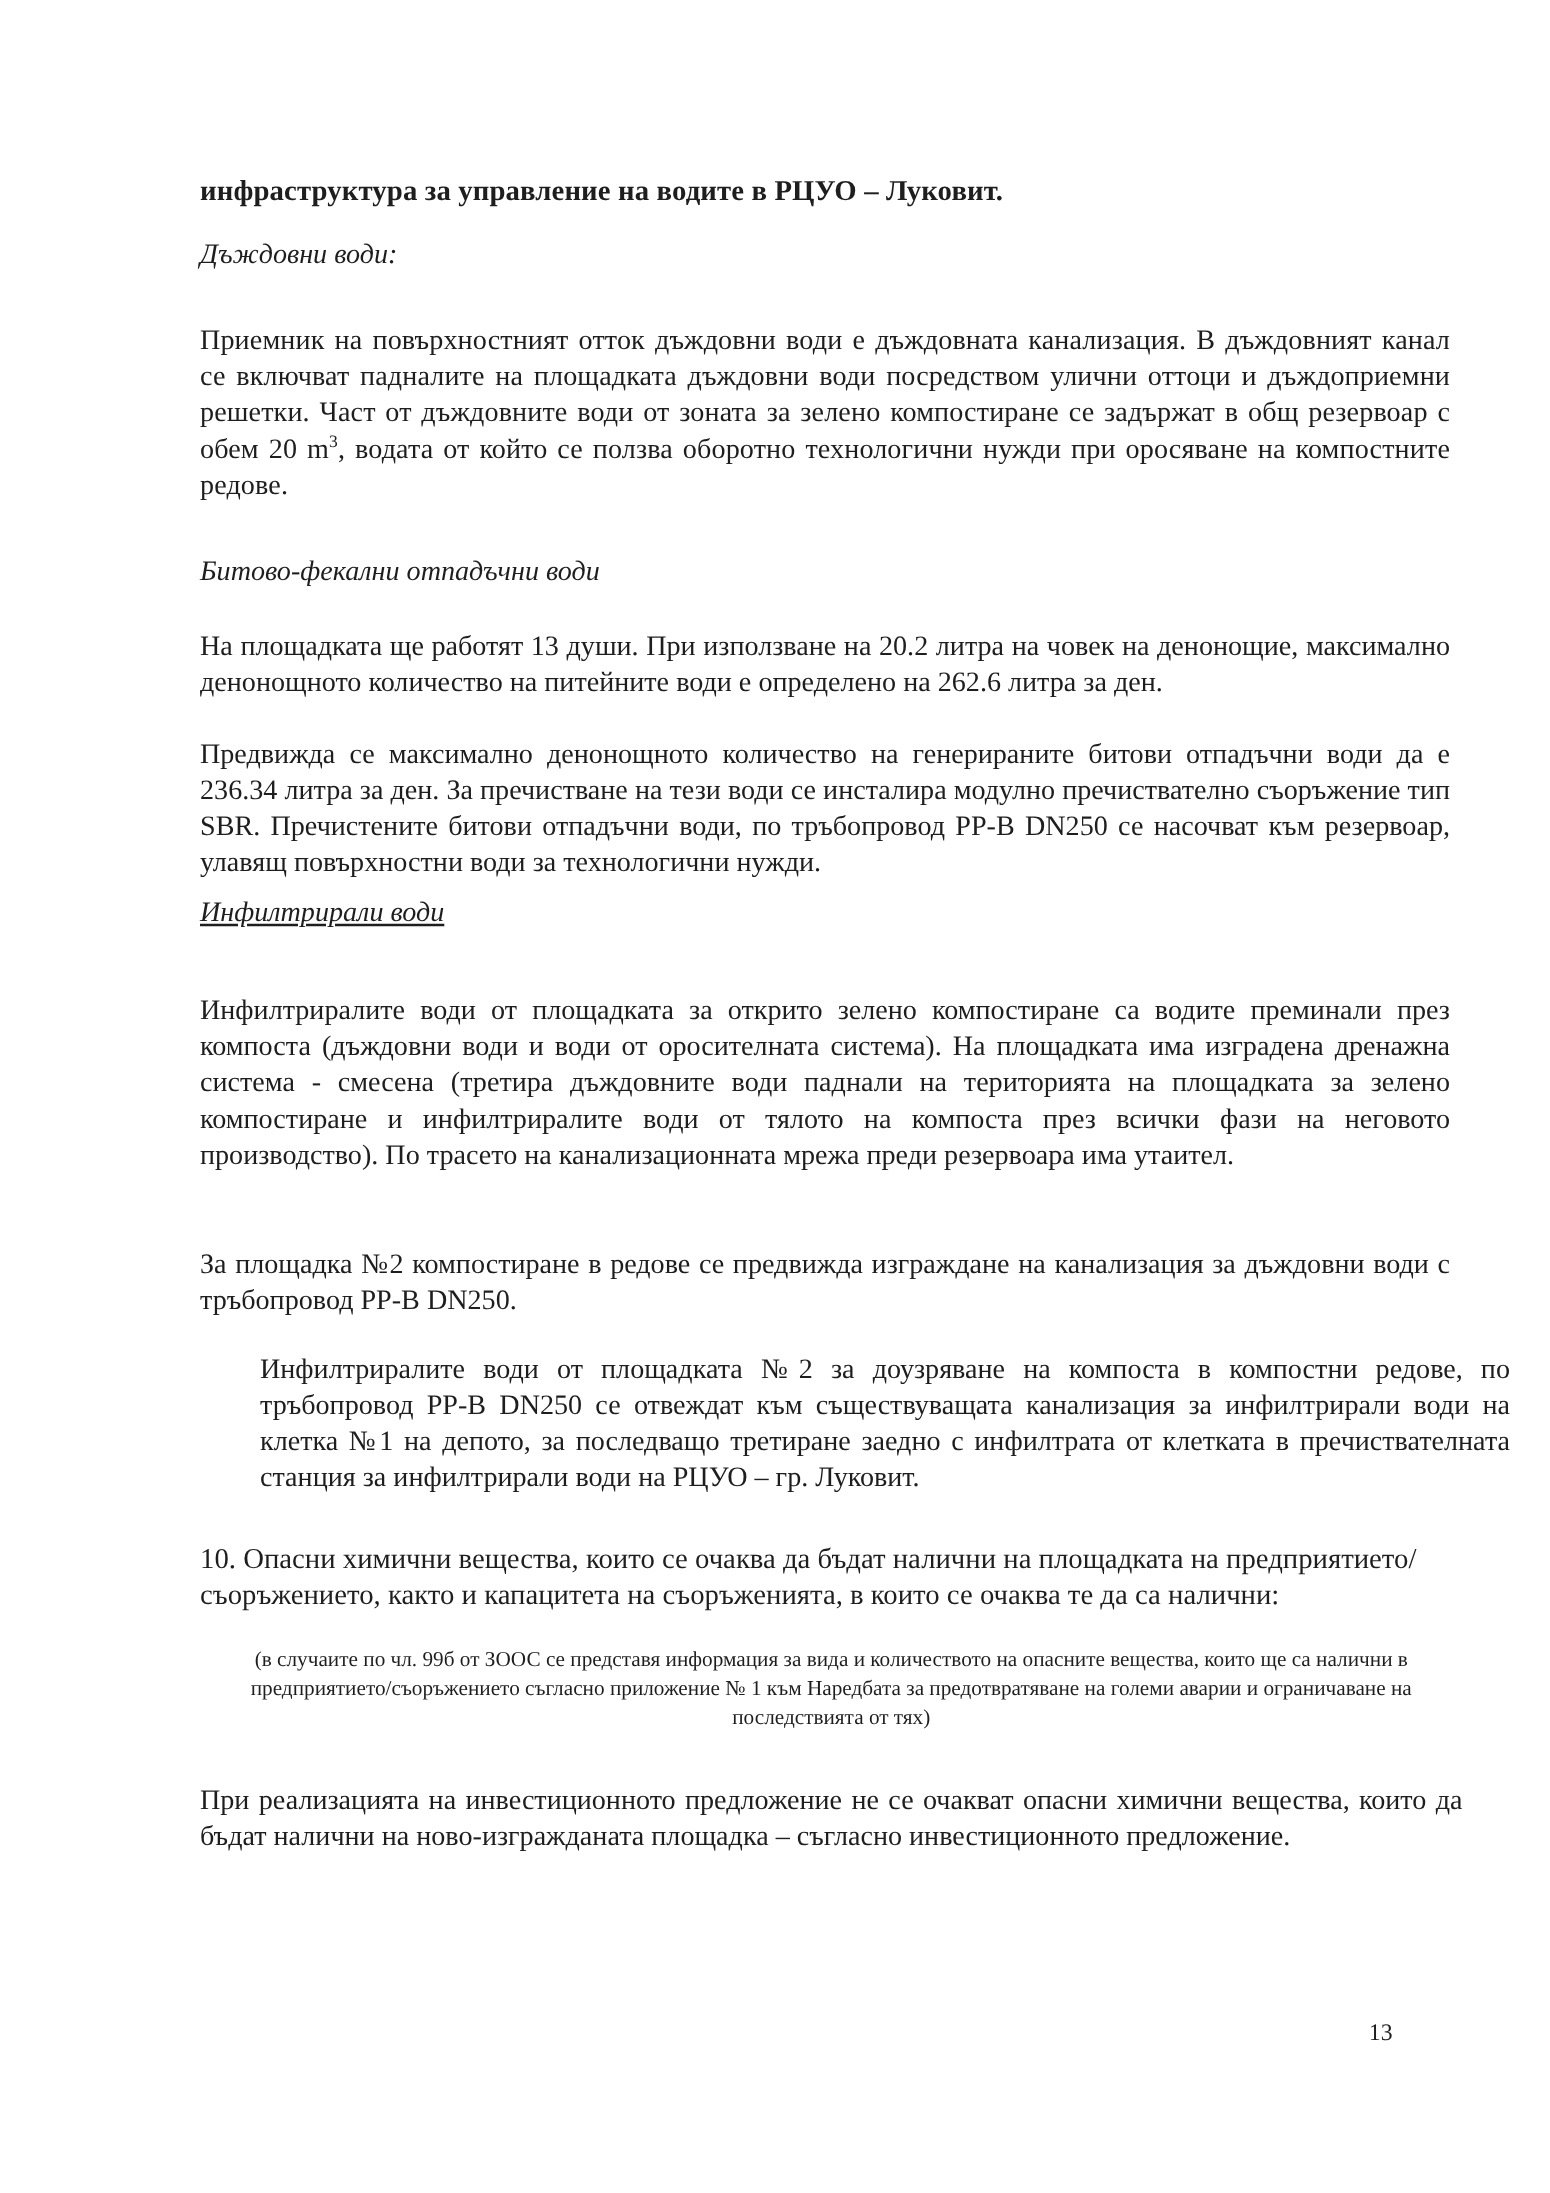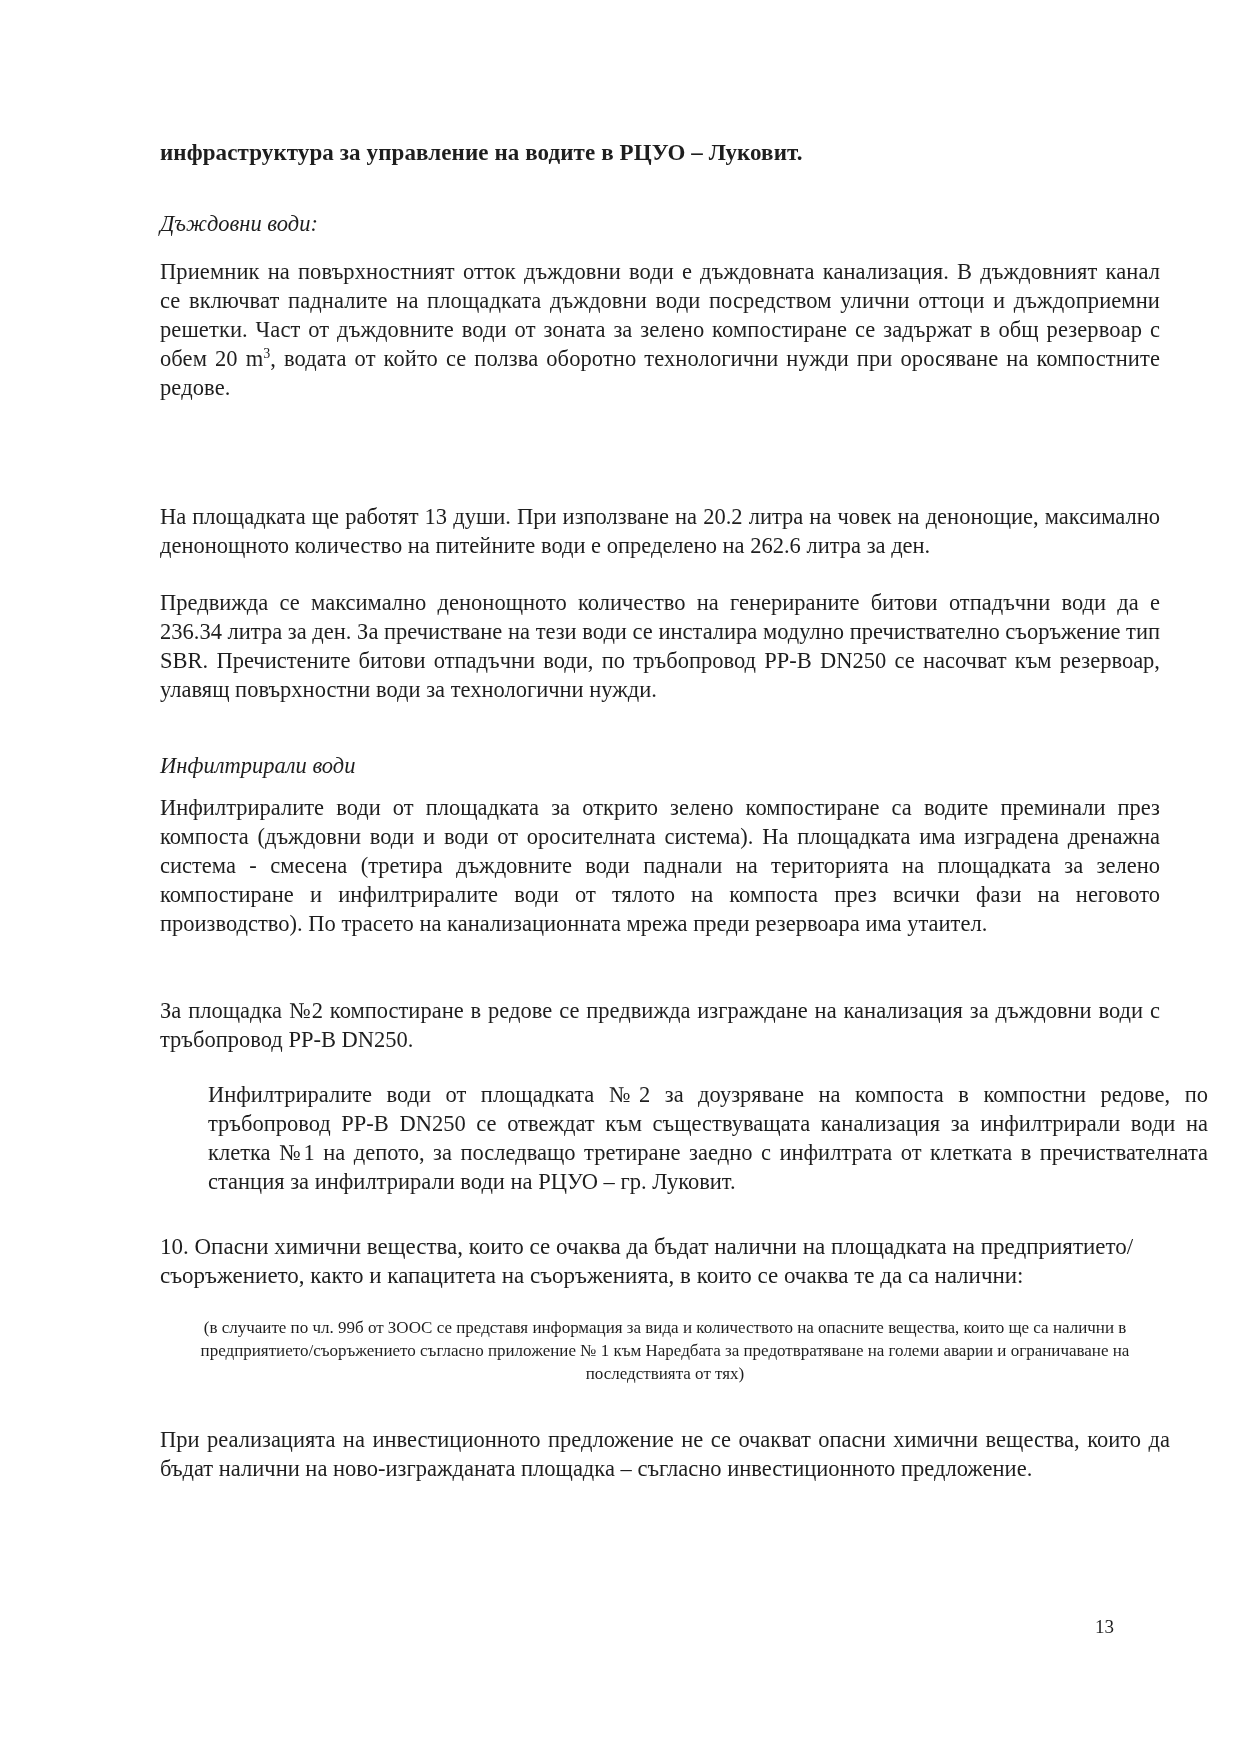--- a/index.html
+++ b/index.html
@@ -2,43 +2,44 @@
 <html><head>
   <meta charset="utf-8">
   <style>
     html, body { margin: 0; padding: 0; background: #ffffff; }
     body { width: 1240px; height: 1754px; position: relative; overflow: hidden;
            font-family: "Liberation Serif", "DejaVu Serif", serif; color: #1e1e1e; }
     .page { position: absolute; left: 0; top: 0; width: 1240px; height: 1754px; padding-left: 20px; }
     .blk { position: absolute; left: 160px; width: 1000px; font-size: 22.5px; line-height: 29px; }
     .just { text-align: justify; text-align-last: left; }
     .heading { font-weight: bold; font-size: 23px; letter-spacing: 0.1px; }
-    .subhead { font-style: italic; margin-top: 21px; }
+    .subhead { font-style: italic; }
     .note { font-size: 17px; line-height: 23px; text-align: center; left: 170px; width: 990px; }
     .sec10 { font-weight: normal; font-size: 23px; line-height: 29px; }
     .pagenum { position: absolute; left: 1095px; top: 1616px; font-size: 19px; }
     sup { font-size: 14px; line-height: 0; }
   </style>
 </head>
 <body>
 
 <div class="page">
 
   <div class="blk heading" style="top:138px;">инфраструктура за управление на водите в РЦУО – Луковит.</div>
 
   <div class="blk subhead" style="top:188px;">Дъждовни води:</div>
 
   <div class="blk just" style="top:257px; letter-spacing:0.1px;"><span>Приемник на повърхностният отток дъждовни води е дъждовната канализация. В дъждовният канал се включват падналите на площадката дъждовни води посредством улични оттоци и дъждоприемни решетки. Част от дъждовните води от зоната за зелено компостиране се задържат в общ резервоар с обем 20 m</span><sup>3</sup><span>, водата от който се ползва оборотно технологични нужди при оросяване на компостните редове.</span></div>
 
+  <div class="blk subhead" style="top:442px;">Битово-фекални отпадъчни води</div>
 
   <div class="blk just" style="top:502px;">На площадката ще работят 13 души. При използване на 20.2 литра на човек на денонощие, максимално денонощното количество на питейните води е определено на 262.6 литра за ден.</div>
 
   <div class="blk just" style="top:588px;">Предвижда се максимално денонощното количество на генерираните битови отпадъчни води да е 236.34 литра за ден. За пречистване на тези води се инсталира модулно пречиствателно съоръжение тип SBR. Пречистените битови отпадъчни води, по тръбопровод PP-B DN250 се насочват към резервоар, улавящ повърхностни води за технологични нужди.</div>
 
-  <div class="blk subhead" style="top:730px;">Инфилтрирали води</div>
+  <div class="blk subhead" style="top:715px;text-decoration:underline;">Инфилтрирали води</div>
 
   <div class="blk just" style="top:793px;">Инфилтриралите води от площадката за открито зелено компостиране са водите преминали през компоста (дъждовни води и води от оросителната система). На площадката има изградена дренажна система - смесена (третира дъждовните води паднали на територията на площадката за зелено компостиране и инфилтриралите води от тялото на компоста през всички фази на неговото производство). По трасето на канализационната мрежа преди резервоара има утаител.</div>
 
   <div class="blk just" style="top:996px;">За площадка №2 компостиране в редове се предвижда изграждане на канализация за дъждовни води с тръбопровод PP-B DN250.</div>
 
   <div class="blk just" style="top:1080px;margin-left:48px;">Инфилтриралите води от площадката №2 за доузряване на компоста в компостни редове, по тръбопровод PP-B DN250 се отвеждат към съществуващата канализация за инфилтрирали води на клетка №1 на депото, за последващо третиране заедно с инфилтрата от клетката в пречиствателната станция за инфилтрирали води на РЦУО – гр. Луковит.</div>
 
   <div class="blk sec10" style="top:1232px; width:990px;">10. Опасни химични вещества, които се очаква да бъдат налични на площадката на предприятието/съоръжението, както и капацитета на съоръженията, в които се очаква те да са налични:</div>
 
   <div class="blk note" style="top:1316px;">(в случаите по чл. 99б от ЗООС се представя информация за вида и количеството на опасните вещества, които ще са налични в предприятието/съоръжението съгласно приложение № 1 към Наредбата за предотвратяване на големи аварии и ограничаване на последствията от тях)</div>

